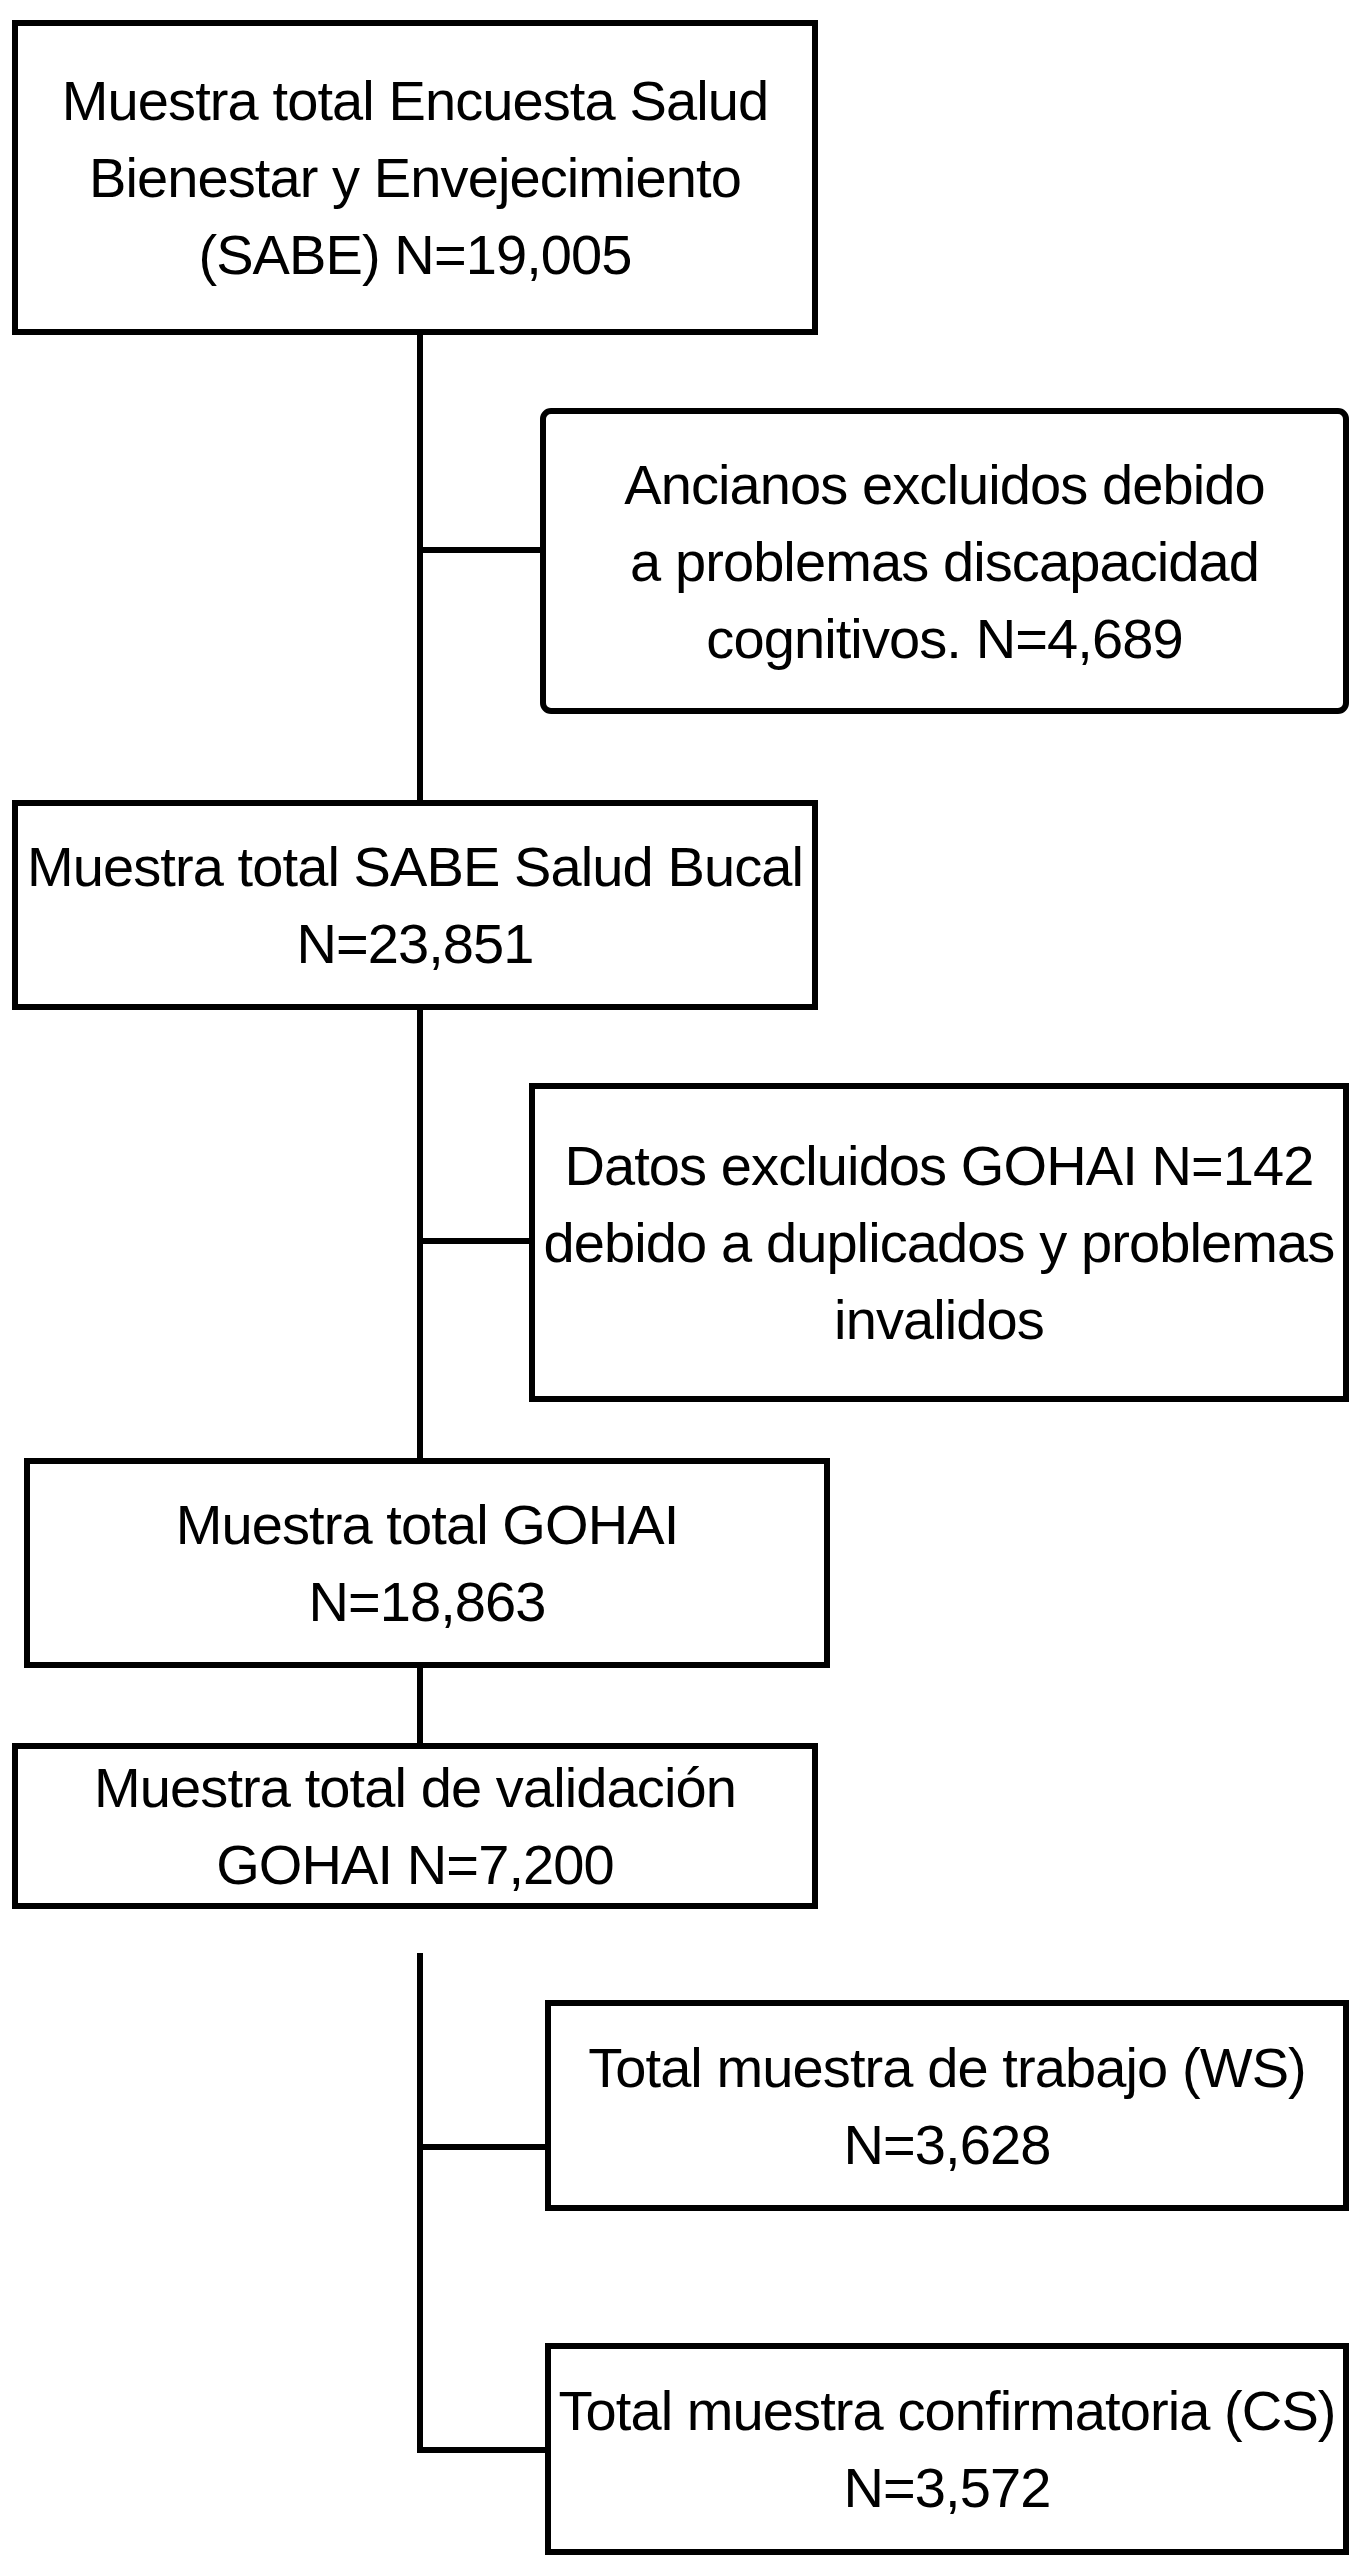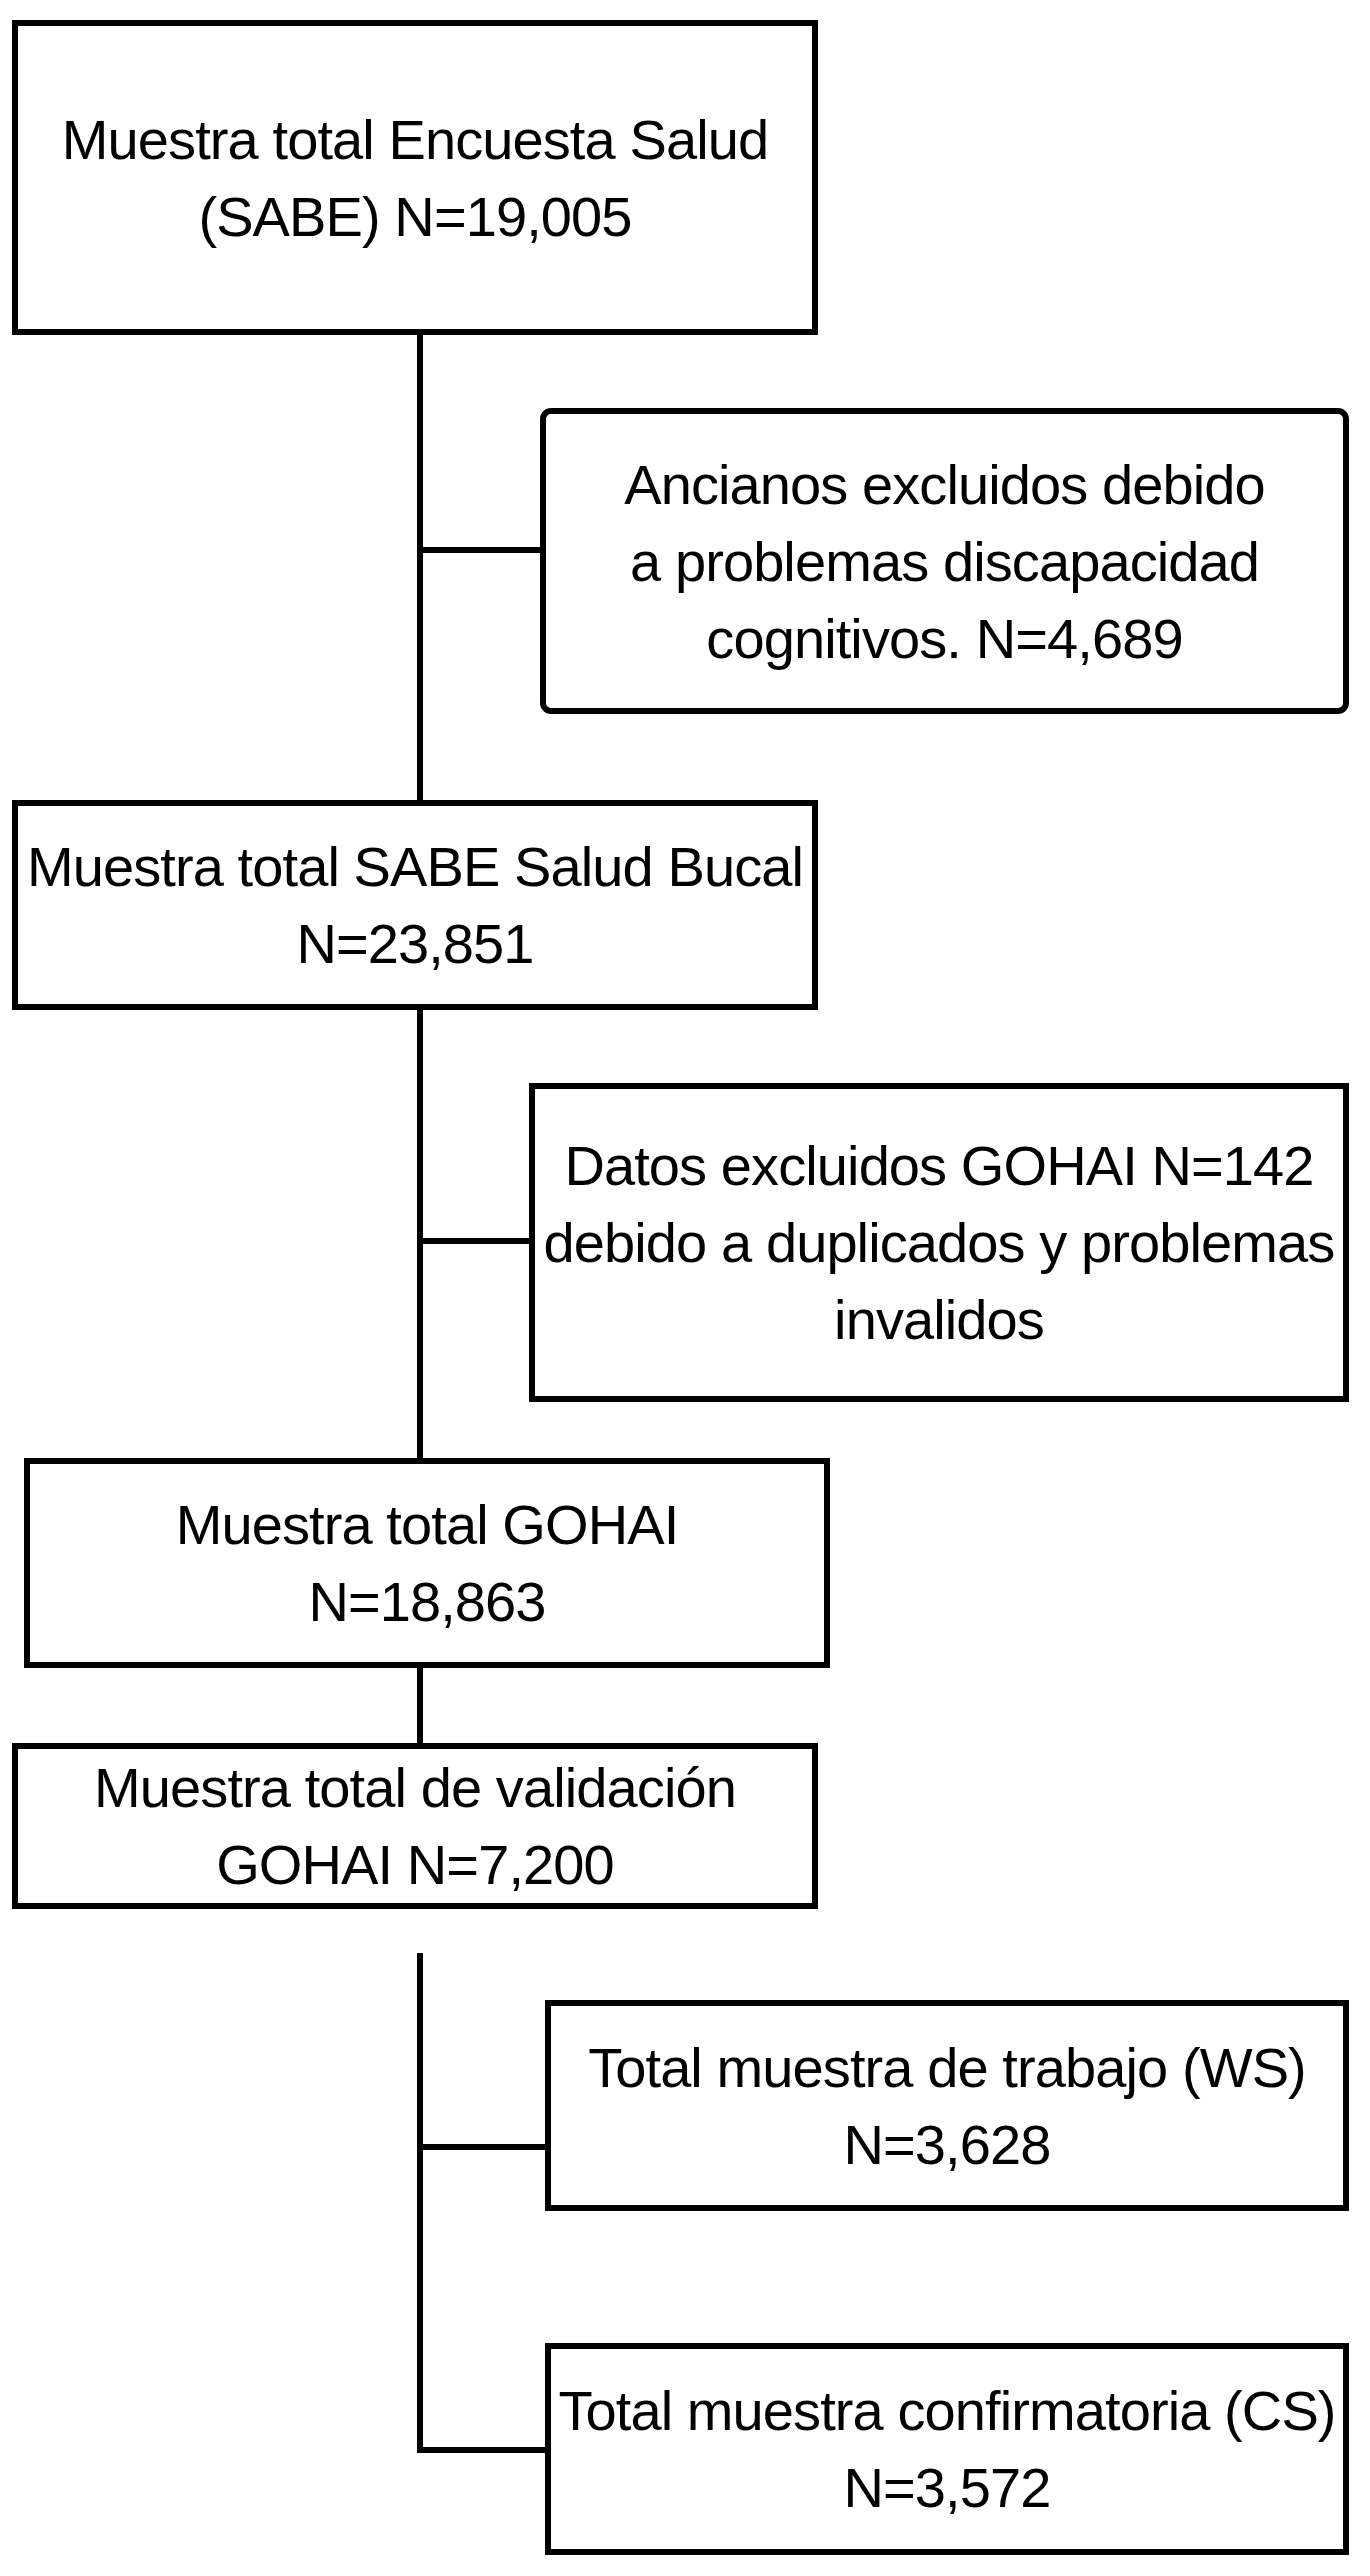--- a/index.html
+++ b/index.html
@@ -58,20 +58,21 @@
   #conn-h3 { left: 417px; top: 2144px; width: 133px; height: 5.5px;  }
   #conn-h4 { left: 417px; top: 2447px; width: 133px; height: 5.5px;  }
 </style>
 </head>
 <body>
 
 <div class="canvas">
 
   <div class="box" id="box-sabe-total">
     <div class="bline">Muestra total Encuesta Salud</div>
+    <div class="bline">Bienestar y Envejecimiento</div>
     <div class="bline">(SABE) N=19,005</div>
   </div>
 
   <div class="box" id="box-excl-cognitive">
     <div class="bline">Ancianos excluidos debido</div>
     <div class="bline">a problemas discapacidad</div>
     <div class="bline">cognitivos. N=4,689</div>
   </div>
 
   <div class="box" id="box-sabe-bucal">

